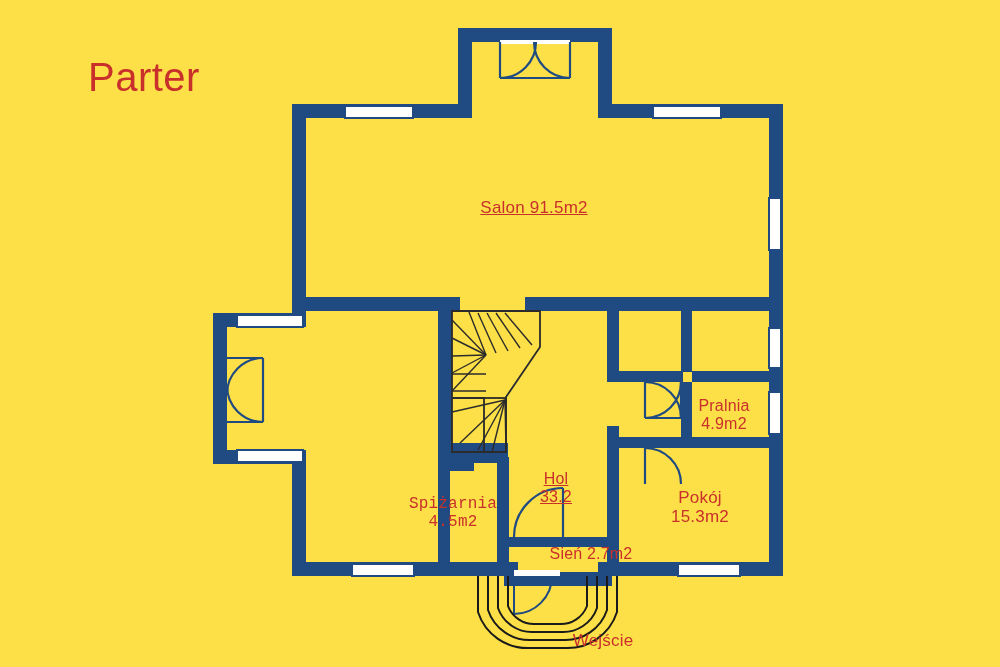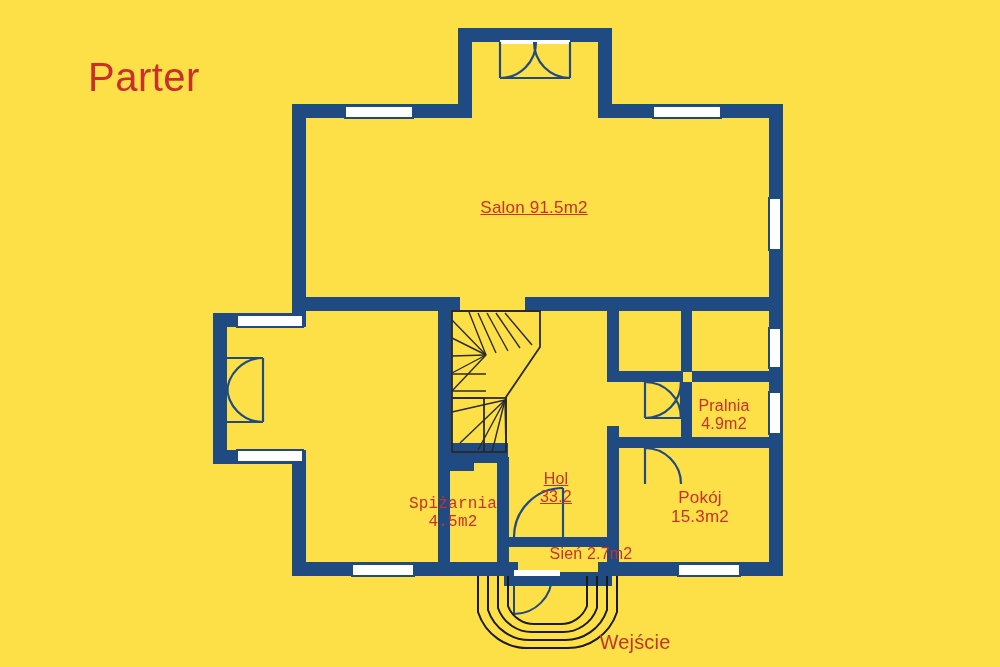--- a/index.html
+++ b/index.html
@@ -234,15 +234,15 @@
 15.3m2</div>
 
   <div class="label" style="left:506px; top:470px; width:100px; font-size:16px;text-decoration:underline;">Hol
 33.2</div>
 
   <div class="label" style="left:393px; top:495px; width:120px; font-size:16px;font-family:Liberation Mono, monospace;">Spiżarnia
 4.5m2</div>
 
   <div class="label" style="left:497px; top:545px; width:120px; font-size:16px;margin-left:34px;">Sień 2.7m2</div>
 
-  <div class="label" style="left:585px; top:631px; width:100px; font-size:20px;text-align:center;">Wejście</div>
+  <div class="label" style="left:553px; top:631px; width:100px; font-size:17px;text-align:center;">Wejście</div>
 
 </div>
 
 </body></html>

